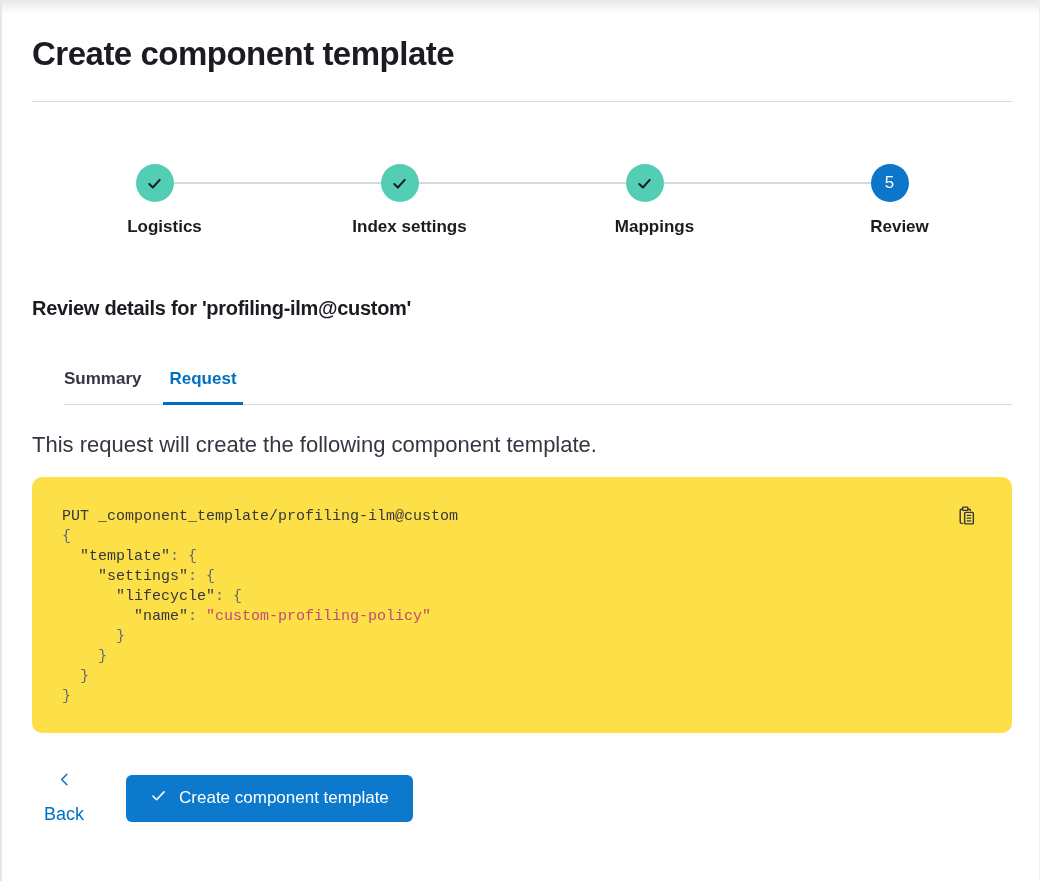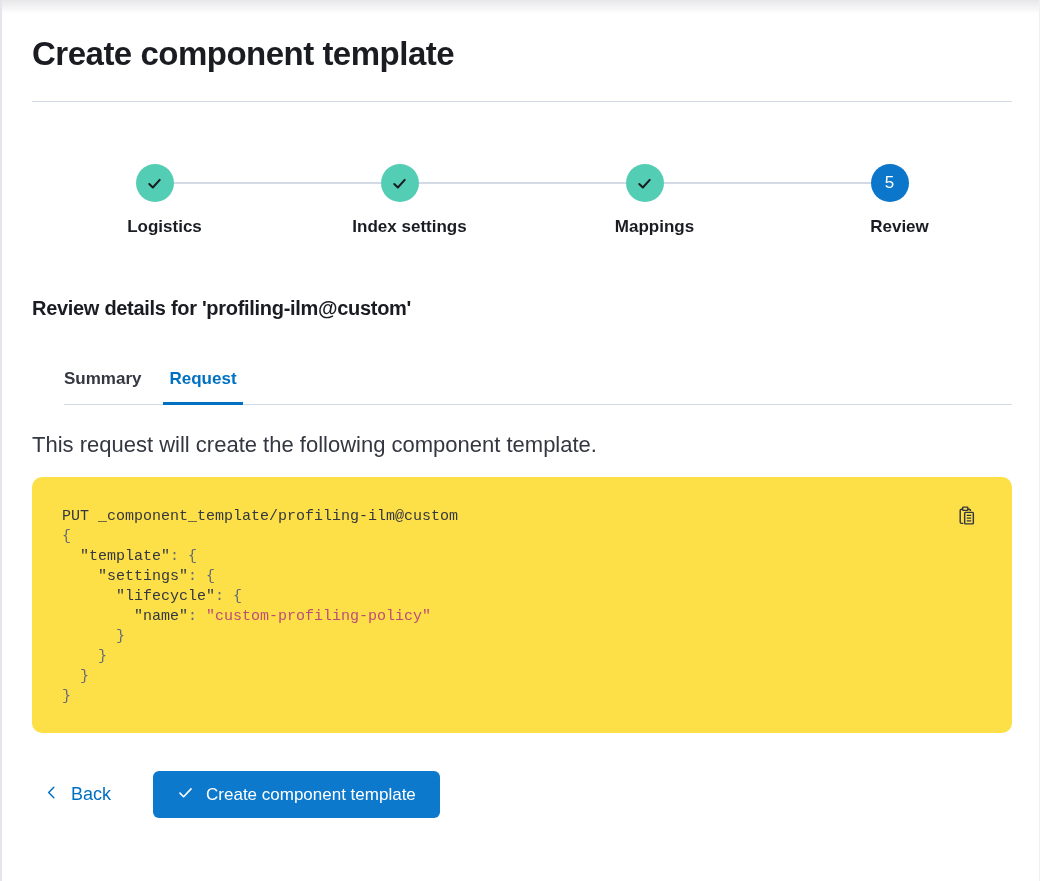--- a/index.html
+++ b/index.html
@@ -156,20 +156,21 @@
   }
   .back-link {
     display: inline-flex;
     align-items: center;
     gap: 12px;
     padding-left: 12px;
     color: #0071c2;
     font-size: 18px;
     text-decoration: none;
     cursor: pointer;
+    flex-direction: column;
   }
   .primary-btn {
     margin-left: 42px;
     height: 47px;
     padding: 0 24px;
     display: inline-flex;
     align-items: center;
     gap: 12px;
     background: #0d79cc;
     color: #ffffff;

